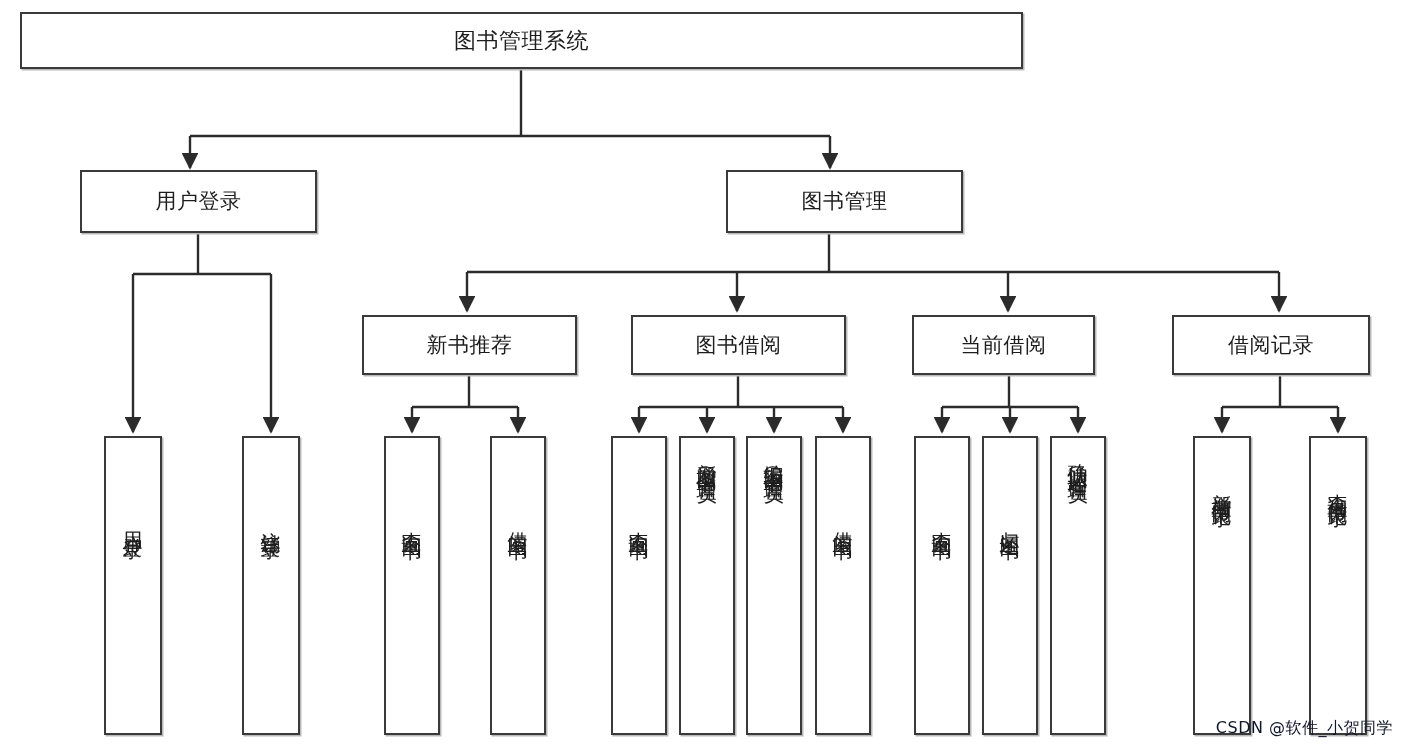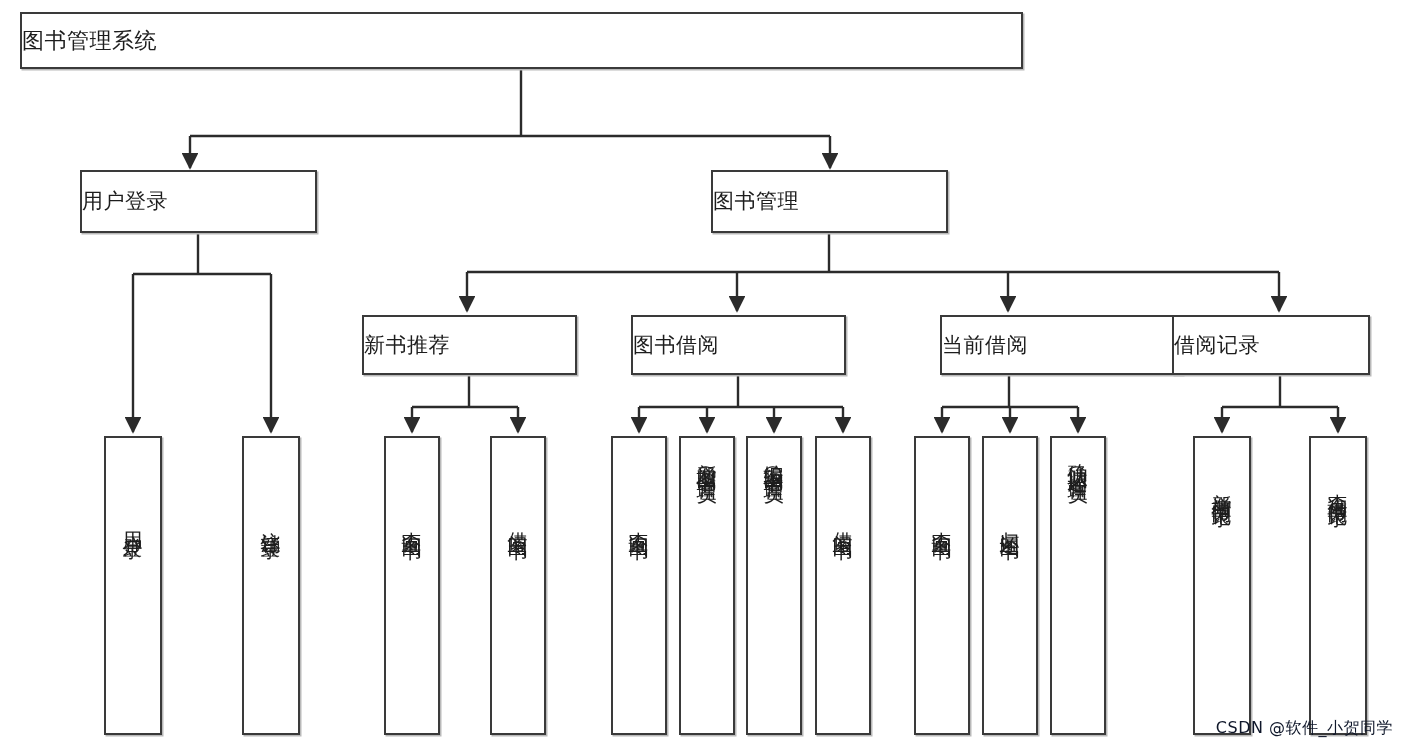--- a/index.html
+++ b/index.html
@@ -26,21 +26,21 @@
     height: 747px;
   }
   .node {
     position: absolute;
     box-sizing: border-box;
     background: #ffffff;
     border: 2px solid #3a3a3a;
     box-shadow: 1.5px 1.5px 0 0 #b9b9b9;
     display: flex;
     align-items: center;
-    justify-content: flex-start;
+    justify-content: center;
     z-index: 2;
   }
   .node .label {
     color: #1d1d1d;
     letter-spacing: 0.5px;
     white-space: nowrap;
     line-height: 1.18;
   }
   .node.horizontal .label {
     font-size: 21px;
@@ -127,33 +127,33 @@
   </svg>
 
   <div class="node root horizontal" style="left:20px; top:12px; width:1003px; height:57px;">
     <span class="label">图书管理系统</span>
   </div>
 
   <div class="node horizontal" style="left:80px; top:170px; width:237px; height:63px;">
     <span class="label">用户登录</span>
   </div>
 
-  <div class="node horizontal" style="left:711px; top:170px; width:237px; height:63px;">
+  <div class="node horizontal" style="left:726px; top:170px; width:237px; height:63px;">
     <span class="label">图书管理</span>
   </div>
 
   <div class="node horizontal" style="left:362px; top:315px; width:215px; height:60px;">
     <span class="label">新书推荐</span>
   </div>
 
   <div class="node horizontal" style="left:631px; top:315px; width:215px; height:60px;">
     <span class="label">图书借阅</span>
   </div>
 
-  <div class="node horizontal" style="left:940px; top:315px; width:243px; height:60px;">
+  <div class="node horizontal" style="left:912px; top:315px; width:183px; height:60px;">
     <span class="label">当前借阅</span>
   </div>
 
   <div class="node horizontal" style="left:1172px; top:315px; width:198px; height:60px;">
     <span class="label">借阅记录</span>
   </div>
 
   <div class="node vertical" style="left:104px; top:436px; width:58px; height:299px; padding-top:78px;">
     <span class="label">用户登录</span>
   </div>

